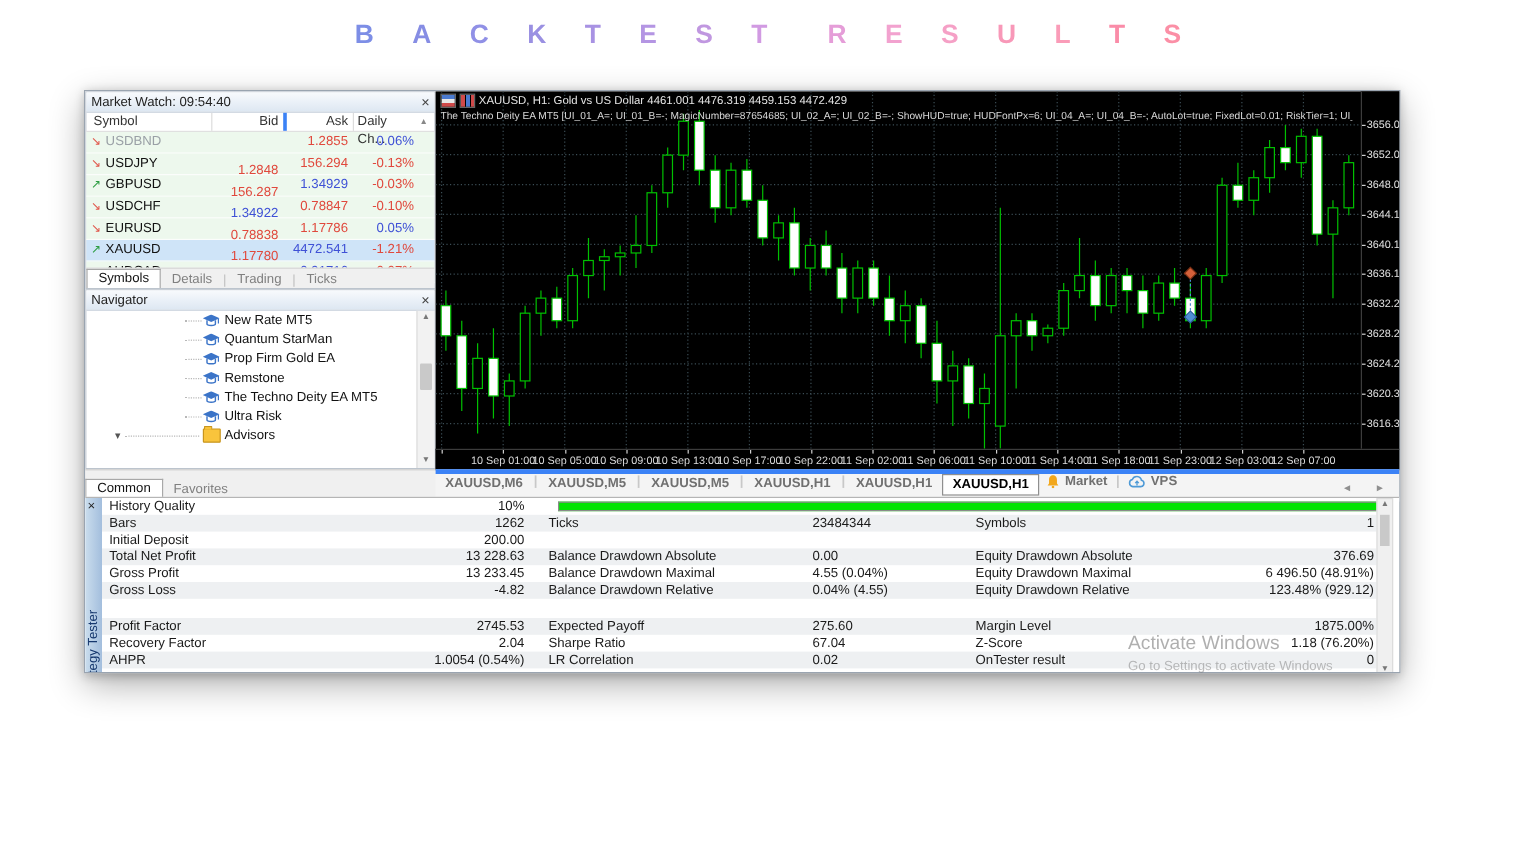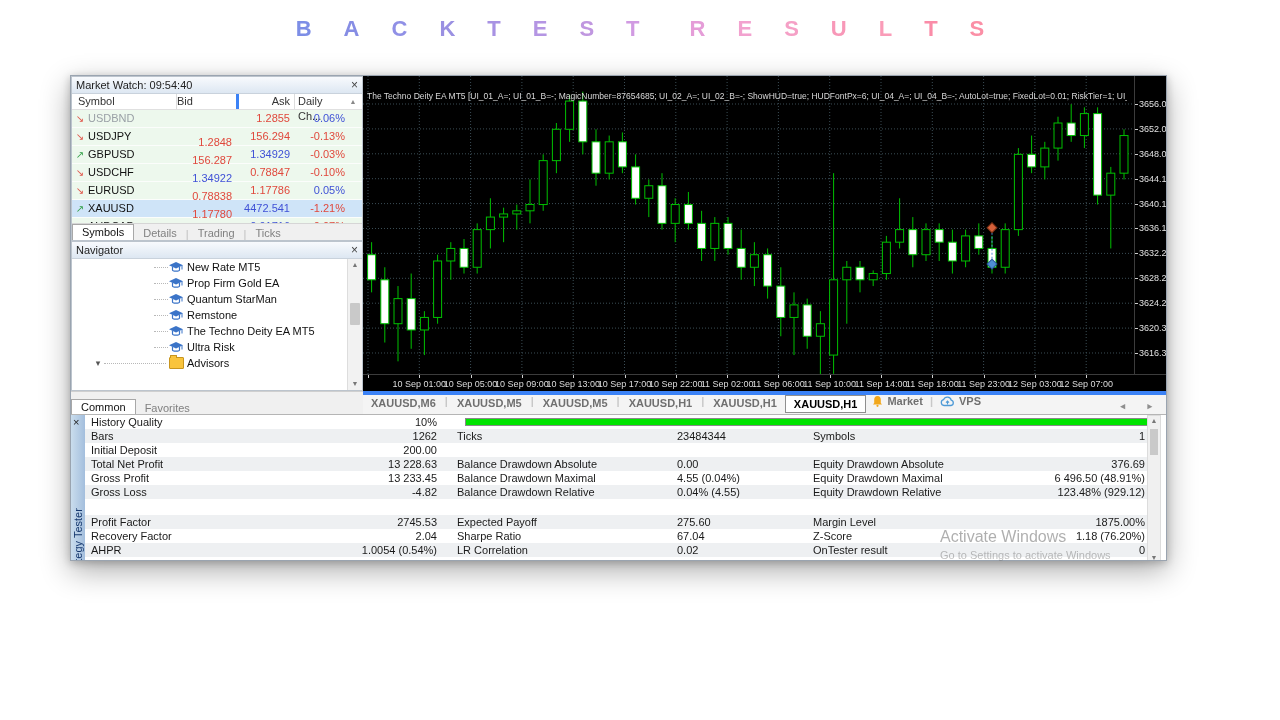--- a/index.html
+++ b/index.html
@@ -16,21 +16,21 @@
   .panel{position:absolute;background:#fff;border:1px solid #bcc4cd;box-sizing:border-box;}
   .ptitle{height:16px;line-height:16px;background:linear-gradient(#f8fafd,#dde7f2);color:#222;
           font-size:11px;padding:0 4px;display:flex;justify-content:space-between;align-items:center;
           border-bottom:1px solid #c9d2dc;}
   .pclose{color:#444;font-size:12px;line-height:12px;cursor:default;}
   
   .mw{left:0;top:0;width:292px;height:165px;}
   .mw-head{display:flex;height:15px;line-height:15px;font-size:11px;color:#333;border-bottom:1px solid #e0e0e0;}
   .mw-head .c{box-sizing:border-box;}
   .h-sym{width:104px;padding-left:6px;}
-  .h-bid{width:60px;border-left:1px solid #dcdcdc;padding-right:4px;}
+  .h-bid{width:60px;text-align:right;border-left:1px solid #dcdcdc;padding-right:4px;}
   .h-ask{width:58px;text-align:right;border-left:3px solid #3b82f6;padding-right:4px;}
   .h-chg{width:52px;text-align:left;border-left:1px solid #dcdcdc;padding-left:3px;}
   .h-scr{width:14px;text-align:center;color:#888;font-size:7px;}
   .mw-row{display:flex;height:17px;line-height:17px;font-size:11px;background:#edf8ed;border-bottom:1px solid #fbfdfb;}
   .mw-row.sel{background:#cfe4f8;}
   .r-arrow{width:16px;text-align:center;font-size:10px;}
   .r-sym{width:88px;color:#111;}
   .r-sym.muted{color:#9aa0a6;}
   .r-bid{width:60px;text-align:right;padding-right:4px;box-sizing:border-box;margin-top:24px;}
   .r-ask{width:58px;text-align:right;padding-right:4px;box-sizing:border-box;}
@@ -236,32 +236,32 @@
           </div>
           <div class="titem">
             <span class="guide"></span>
             <span class="capwrap">
               <svg width="14" height="11" viewBox="0 0 14 11">
                 <polygon points="7,0 14,3.2 7,6.4 0,3.2" fill="#3b74c8"></polygon>
                 <path d="M3.5 4.8 V8 c0 1.6 7 1.6 7 0 V4.8" fill="none" stroke="#3b74c8" stroke-width="1.2"></path>
                 <line x1="13" y1="3.4" x2="13" y2="7.5" stroke="#3b74c8" stroke-width="1"></line>
               </svg>
             </span>
-            <span class="tlabel">Prop Firm Gold EA</span>
+            <span class="tlabel">Quantum StarMan</span>
           </div>
           <div class="titem">
             <span class="guide"></span>
             <span class="capwrap">
               <svg width="14" height="11" viewBox="0 0 14 11">
                 <polygon points="7,0 14,3.2 7,6.4 0,3.2" fill="#3b74c8"></polygon>
                 <path d="M3.5 4.8 V8 c0 1.6 7 1.6 7 0 V4.8" fill="none" stroke="#3b74c8" stroke-width="1.2"></path>
                 <line x1="13" y1="3.4" x2="13" y2="7.5" stroke="#3b74c8" stroke-width="1"></line>
               </svg>
             </span>
-            <span class="tlabel">Quantum StarMan</span>
+            <span class="tlabel">Prop Firm Gold EA</span>
           </div>
           <div class="titem">
             <span class="guide"></span>
             <span class="capwrap">
               <svg width="14" height="11" viewBox="0 0 14 11">
                 <polygon points="7,0 14,3.2 7,6.4 0,3.2" fill="#3b74c8"></polygon>
                 <path d="M3.5 4.8 V8 c0 1.6 7 1.6 7 0 V4.8" fill="none" stroke="#3b74c8" stroke-width="1.2"></path>
                 <line x1="13" y1="3.4" x2="13" y2="7.5" stroke="#3b74c8" stroke-width="1"></line>
               </svg>
             </span>
@@ -451,20 +451,25 @@
           <line x1="747.8" y1="90.90816000000126" x2="747.8" y2="172.44416000000126" stroke="#00c000" stroke-width="1"></line>
           <rect x="743.8" y="97.18016000000125" width="8" height="21.952000000000012" fill="#000000" stroke="#00c000" stroke-width="1"></rect>
           <line x1="761" y1="53.276160000001255" x2="761" y2="103.45216000000126" stroke="#00c000" stroke-width="1"></line>
           <rect x="757" y="59.54816000000126" width="8" height="37.63199999999999" fill="#000000" stroke="#00c000" stroke-width="1"></rect>
           <g>
             <line x1="629" y1="156.7465600000001" x2="629" y2="183.12416000000127" stroke="#4f8fd4" stroke-width="1" stroke-dasharray="2,2"></line>
             <rect x="-3.5" y="-3.5" width="7" height="7" transform="translate(629,151.7465600000001) rotate(45)" fill="#d4603a" stroke="#7a3014"></rect>
             <rect x="-3.5" y="-3.5" width="7" height="7" transform="translate(629,188.12416000000127) rotate(45)" fill="#4f8fd4" stroke="#2a5a9c"></rect>
           </g>
         </svg>
+      <div class="chart-line1">
+        <span class="cicon1"></span>
+        <span class="cicon2"></span>
+        <span>XAUUSD, H1:  Gold vs US Dollar  4461.001 4476.319 4459.153 4472.429</span>
+      </div>
       <div class="chart-line2">The Techno Deity EA MT5 [UI_01_A=; UI_01_B=-; MagicNumber=87654685; UI_02_A=; UI_02_B=-; ShowHUD=true; HUDFontPx=6; UI_04_A=; UI_04_B=-; AutoLot=true; FixedLot=0.01; RiskTier=1; UI_05_A=; UI_05_B=-; ]</div>
       <div class="pscale" id="pscale">
           <div class="ptick" style="top: 28px;"></div>
           <div class="plabel" style="top: 23px;">3656.030</div>
           <div class="ptick" style="top: 52.8998px;"></div>
           <div class="plabel" style="top: 47.8998px;">3652.060</div>
           <div class="ptick" style="top: 77.7997px;"></div>
           <div class="plabel" style="top: 72.7997px;">3648.090</div>
           <div class="ptick" style="top: 102.7px;"></div>
           <div class="plabel" style="top: 97.6995px;">3644.120</div>

